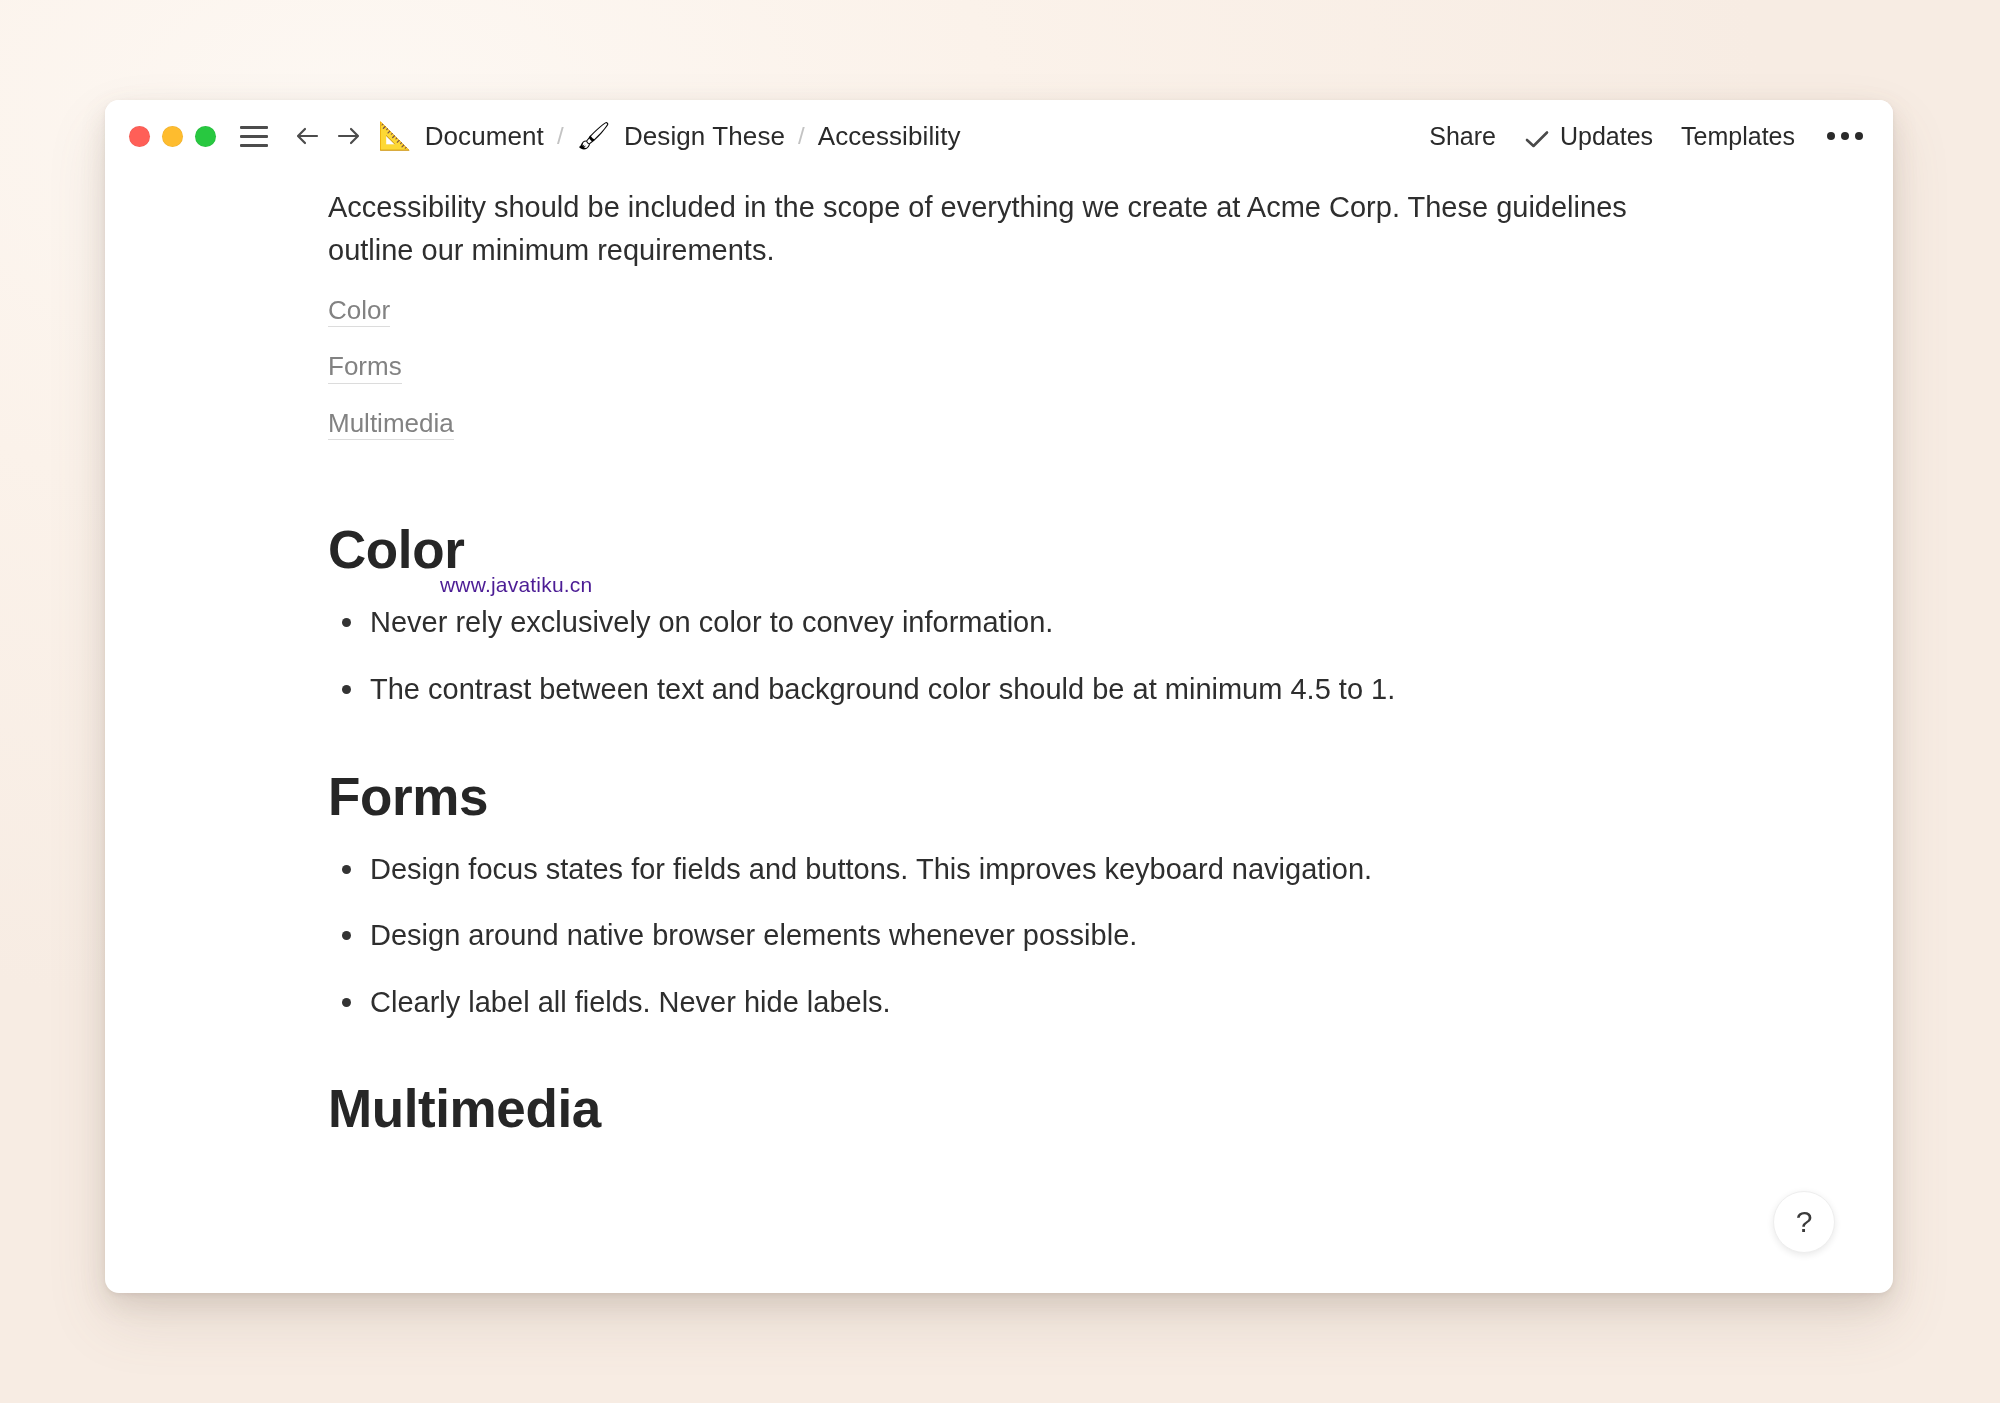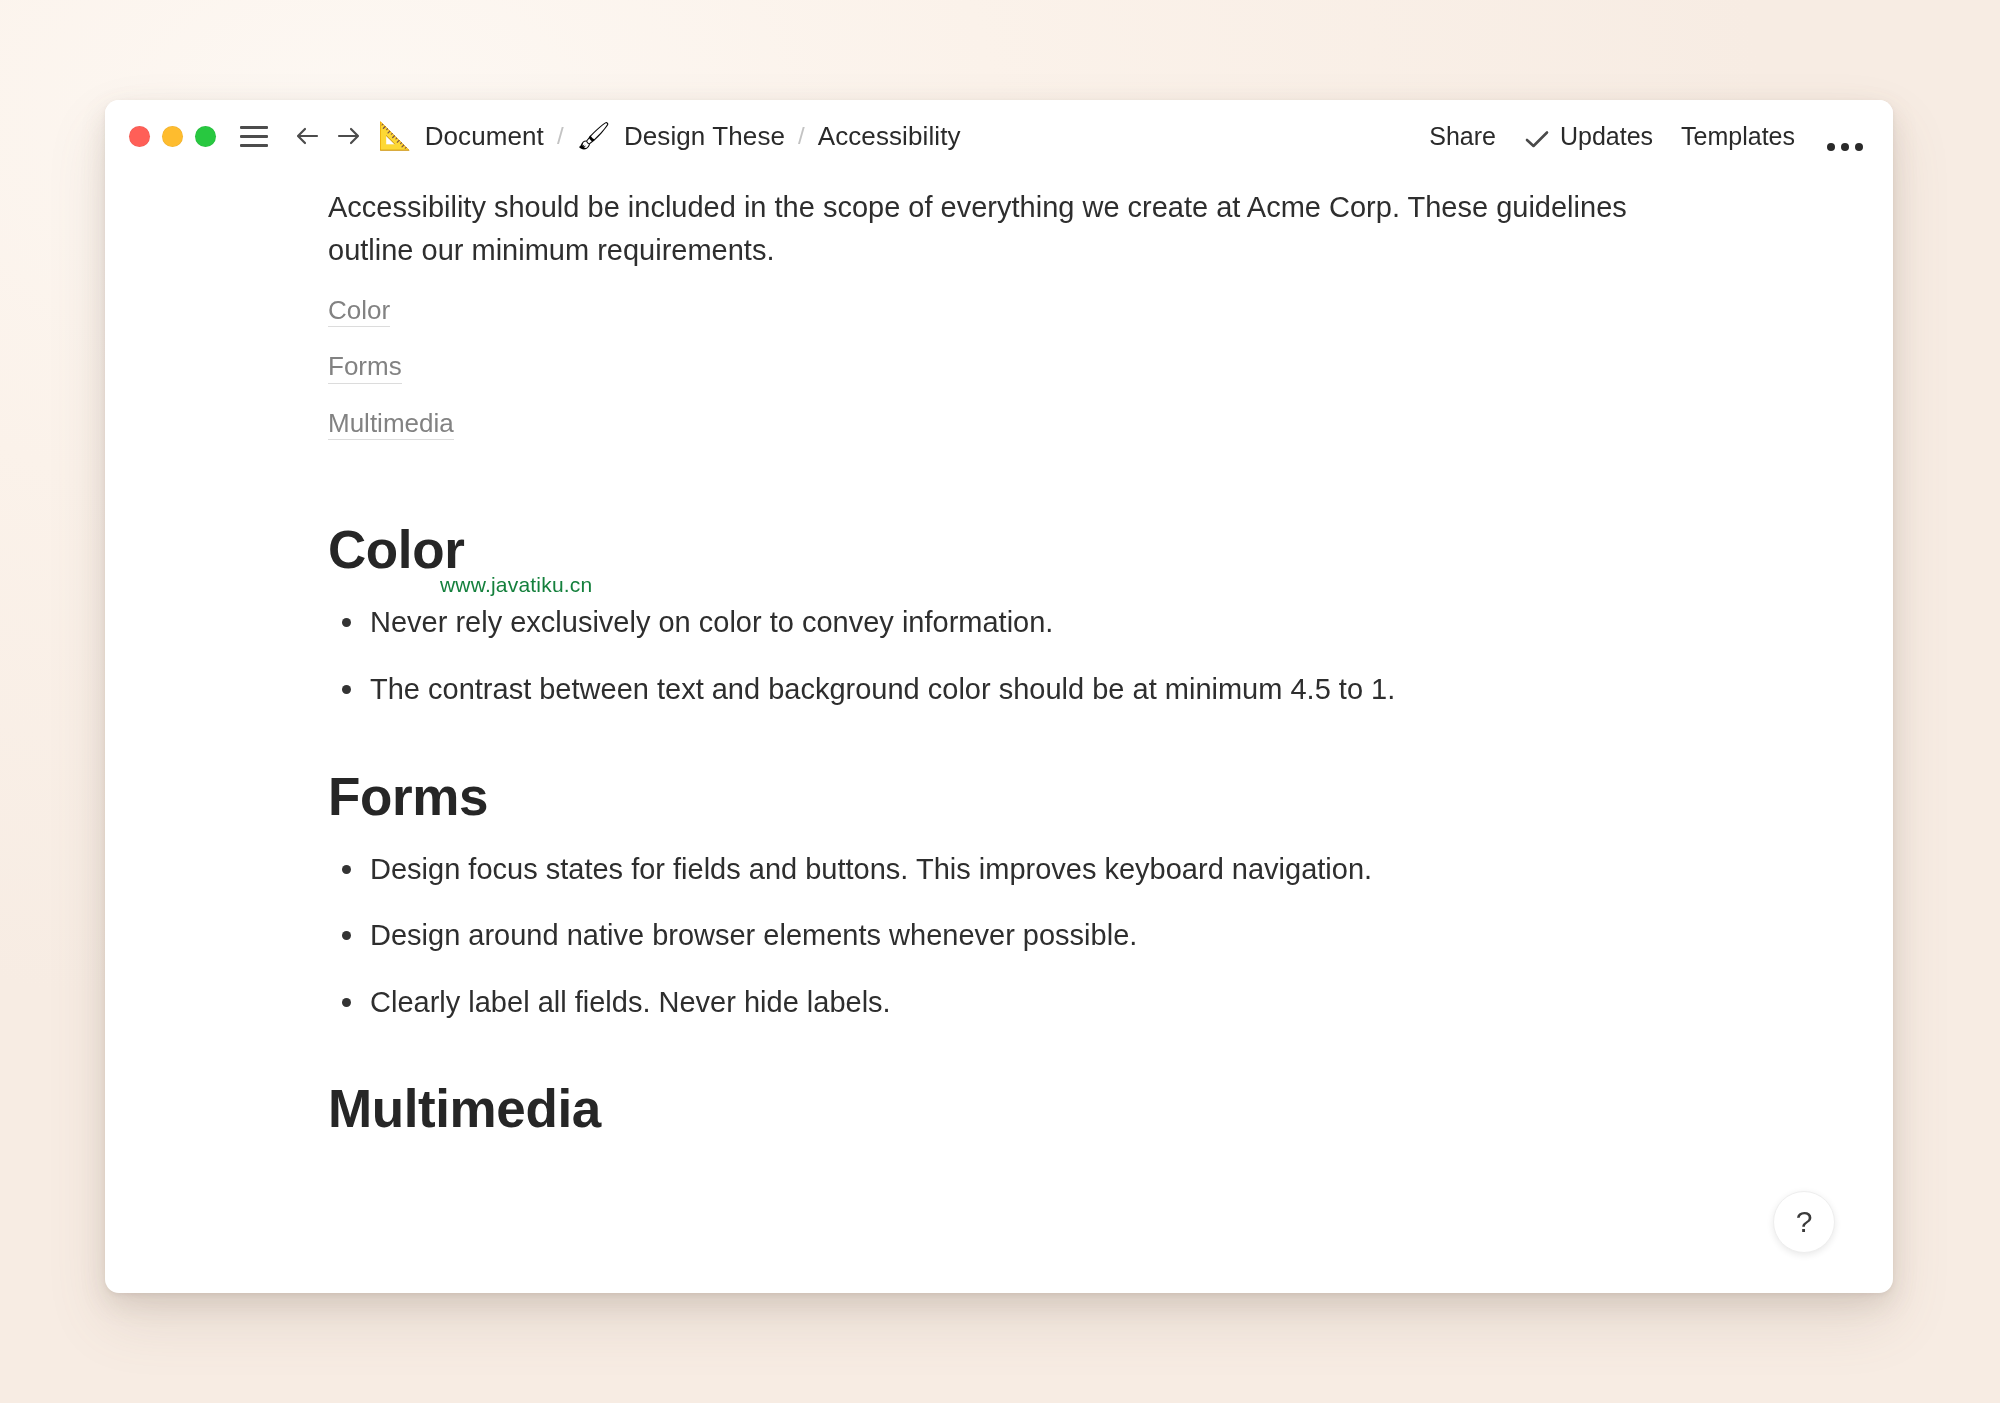--- a/index.html
+++ b/index.html
@@ -105,21 +105,21 @@
   }
   .bc-sep {
     font-size: 24px;
     color: #c3c3c3;
     padding: 0 2px;
   }
 
   .toolbar-right {
     margin-left: auto;
     display: flex;
-    align-items: flex-end;
+    align-items: center;
     gap: 28px;
     white-space: nowrap;
   }
   .tb-action {
     font-size: 25px;
     color: #2a2a2a;
     cursor: pointer;
     display: inline-flex;
     align-items: center;
     gap: 10px;
@@ -191,21 +191,21 @@
     height: 9px;
     background: #333;
     border-radius: 50%;
   }
 
   .watermark {
     position: absolute;
     left: 335px;
     top: 401px;
     font-size: 21px;
-    color: #15803d;
+    color: #4c1d95;
     letter-spacing: .2px;
     pointer-events: none;
   }
 
   .help-btn {
     position: absolute;
     right: 58px;
     bottom: 40px;
     width: 62px;
     height: 62px;

